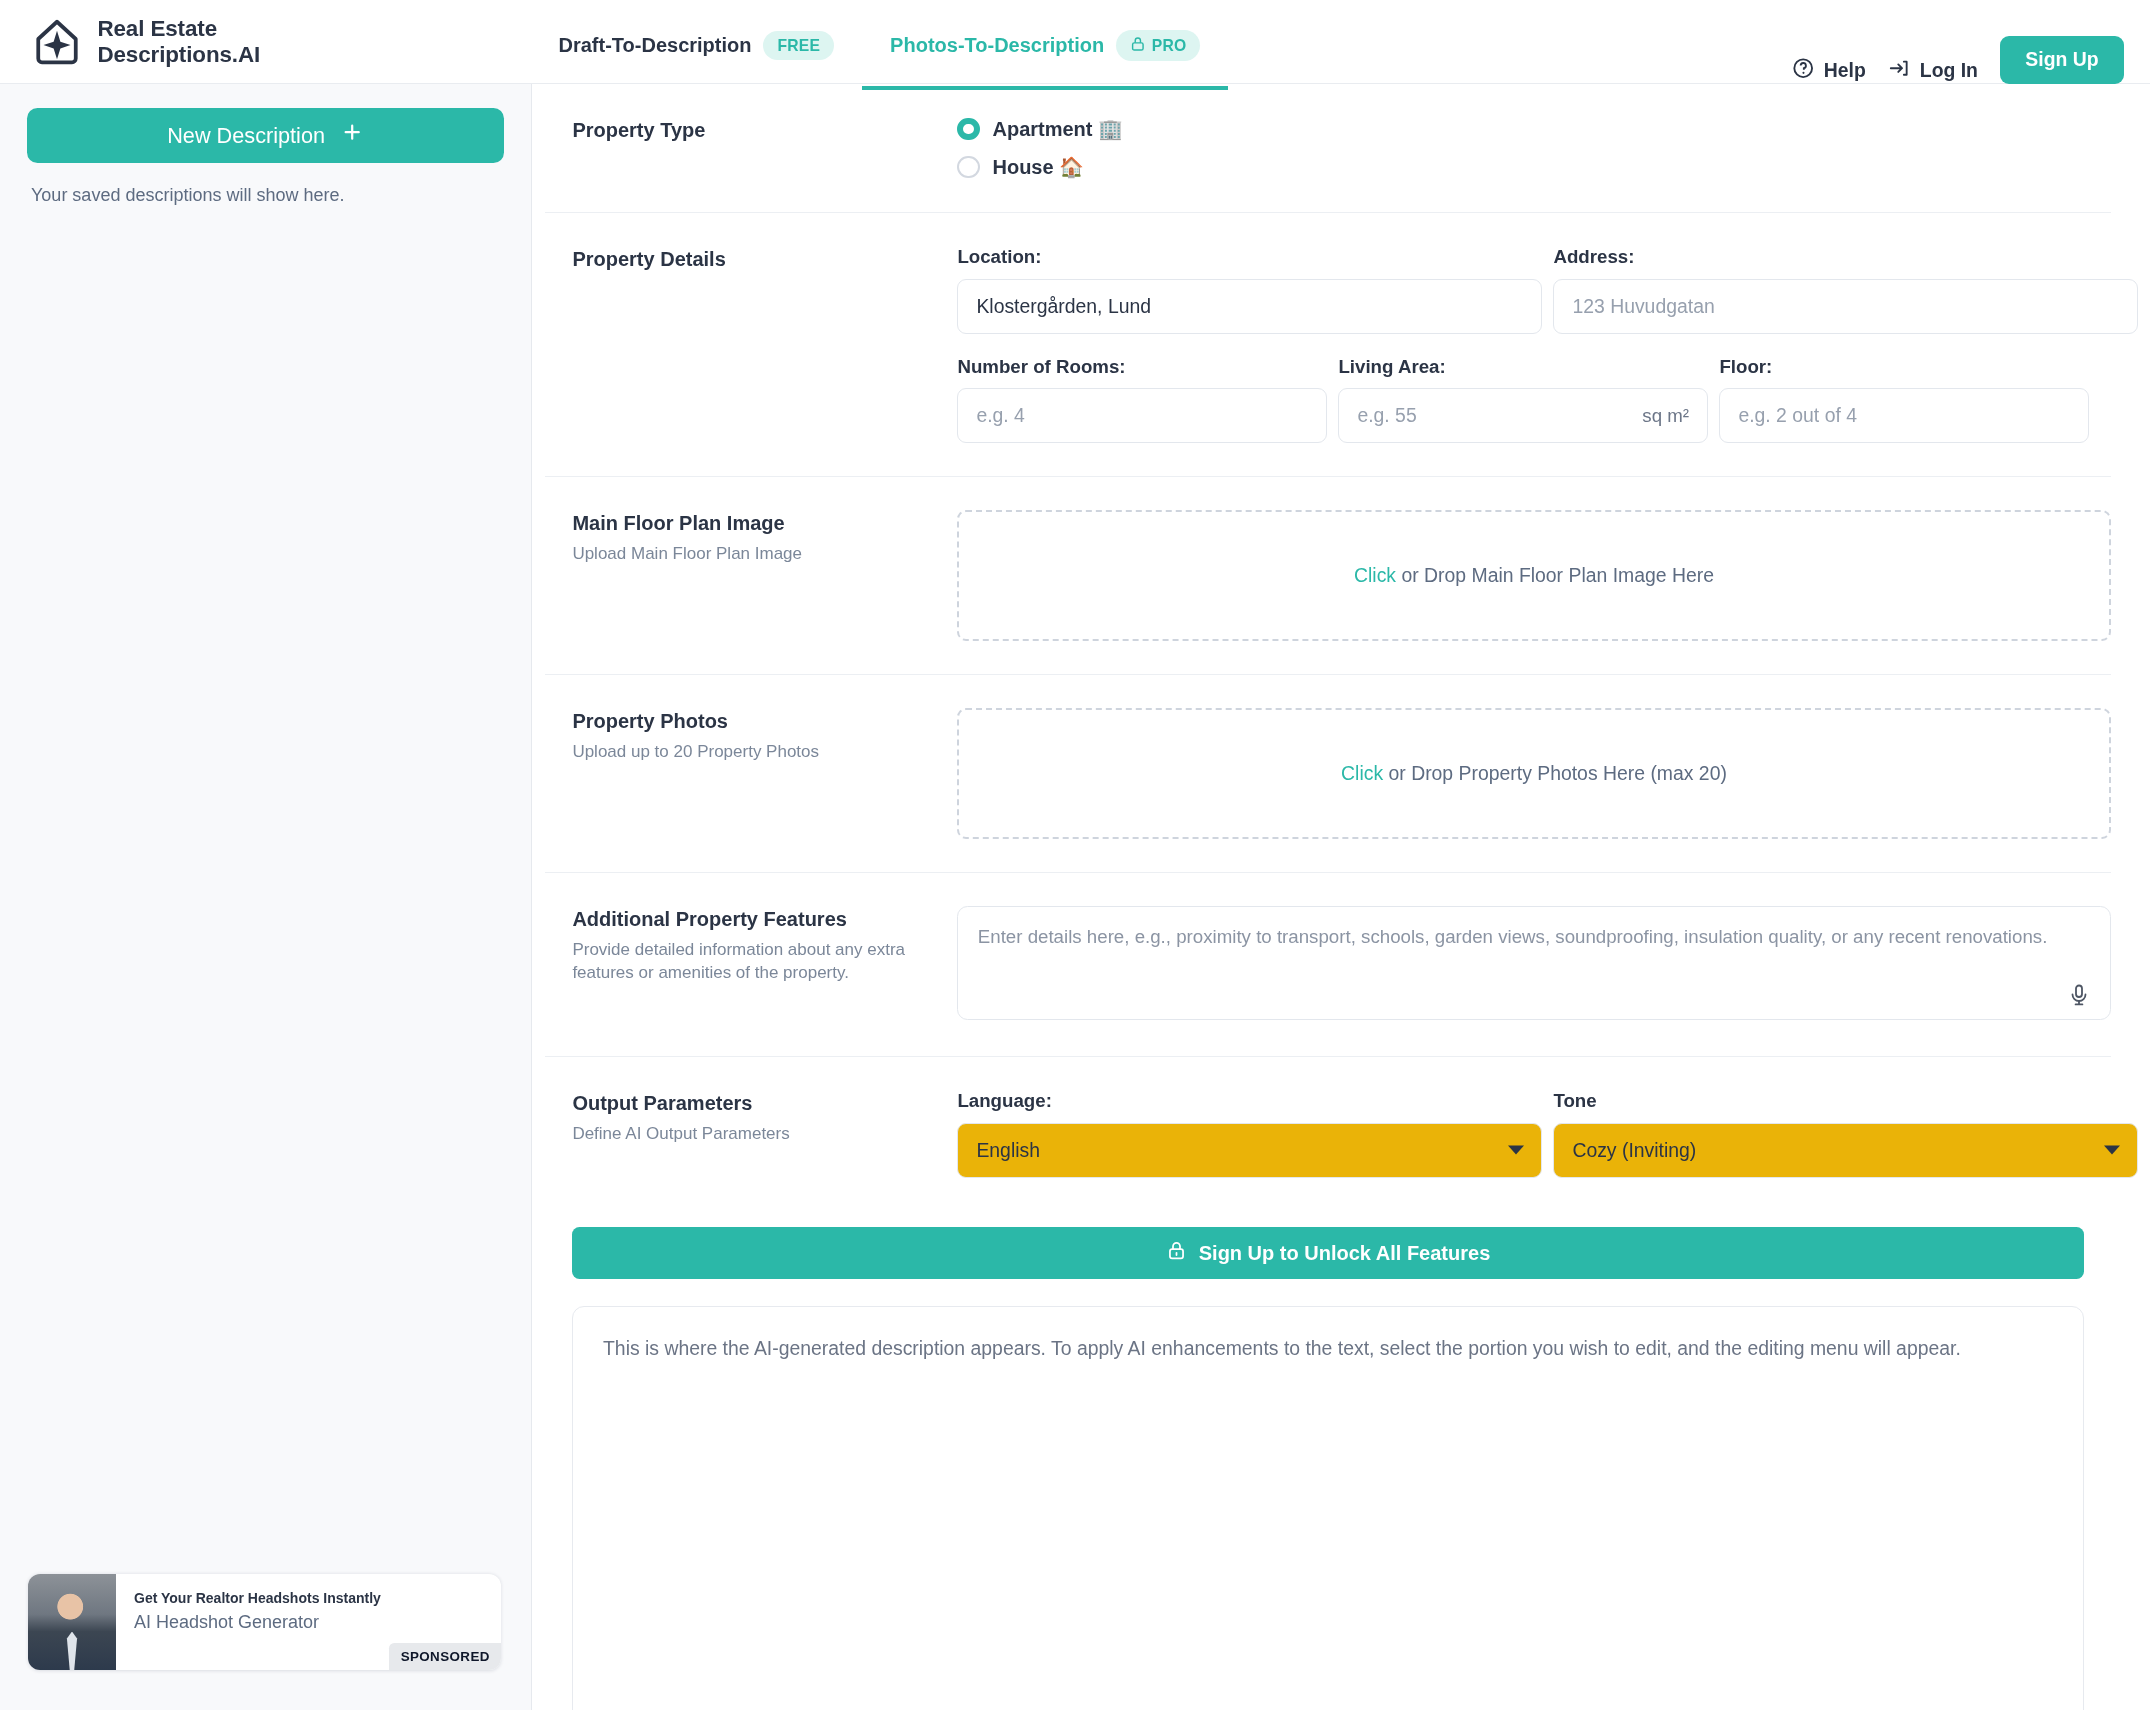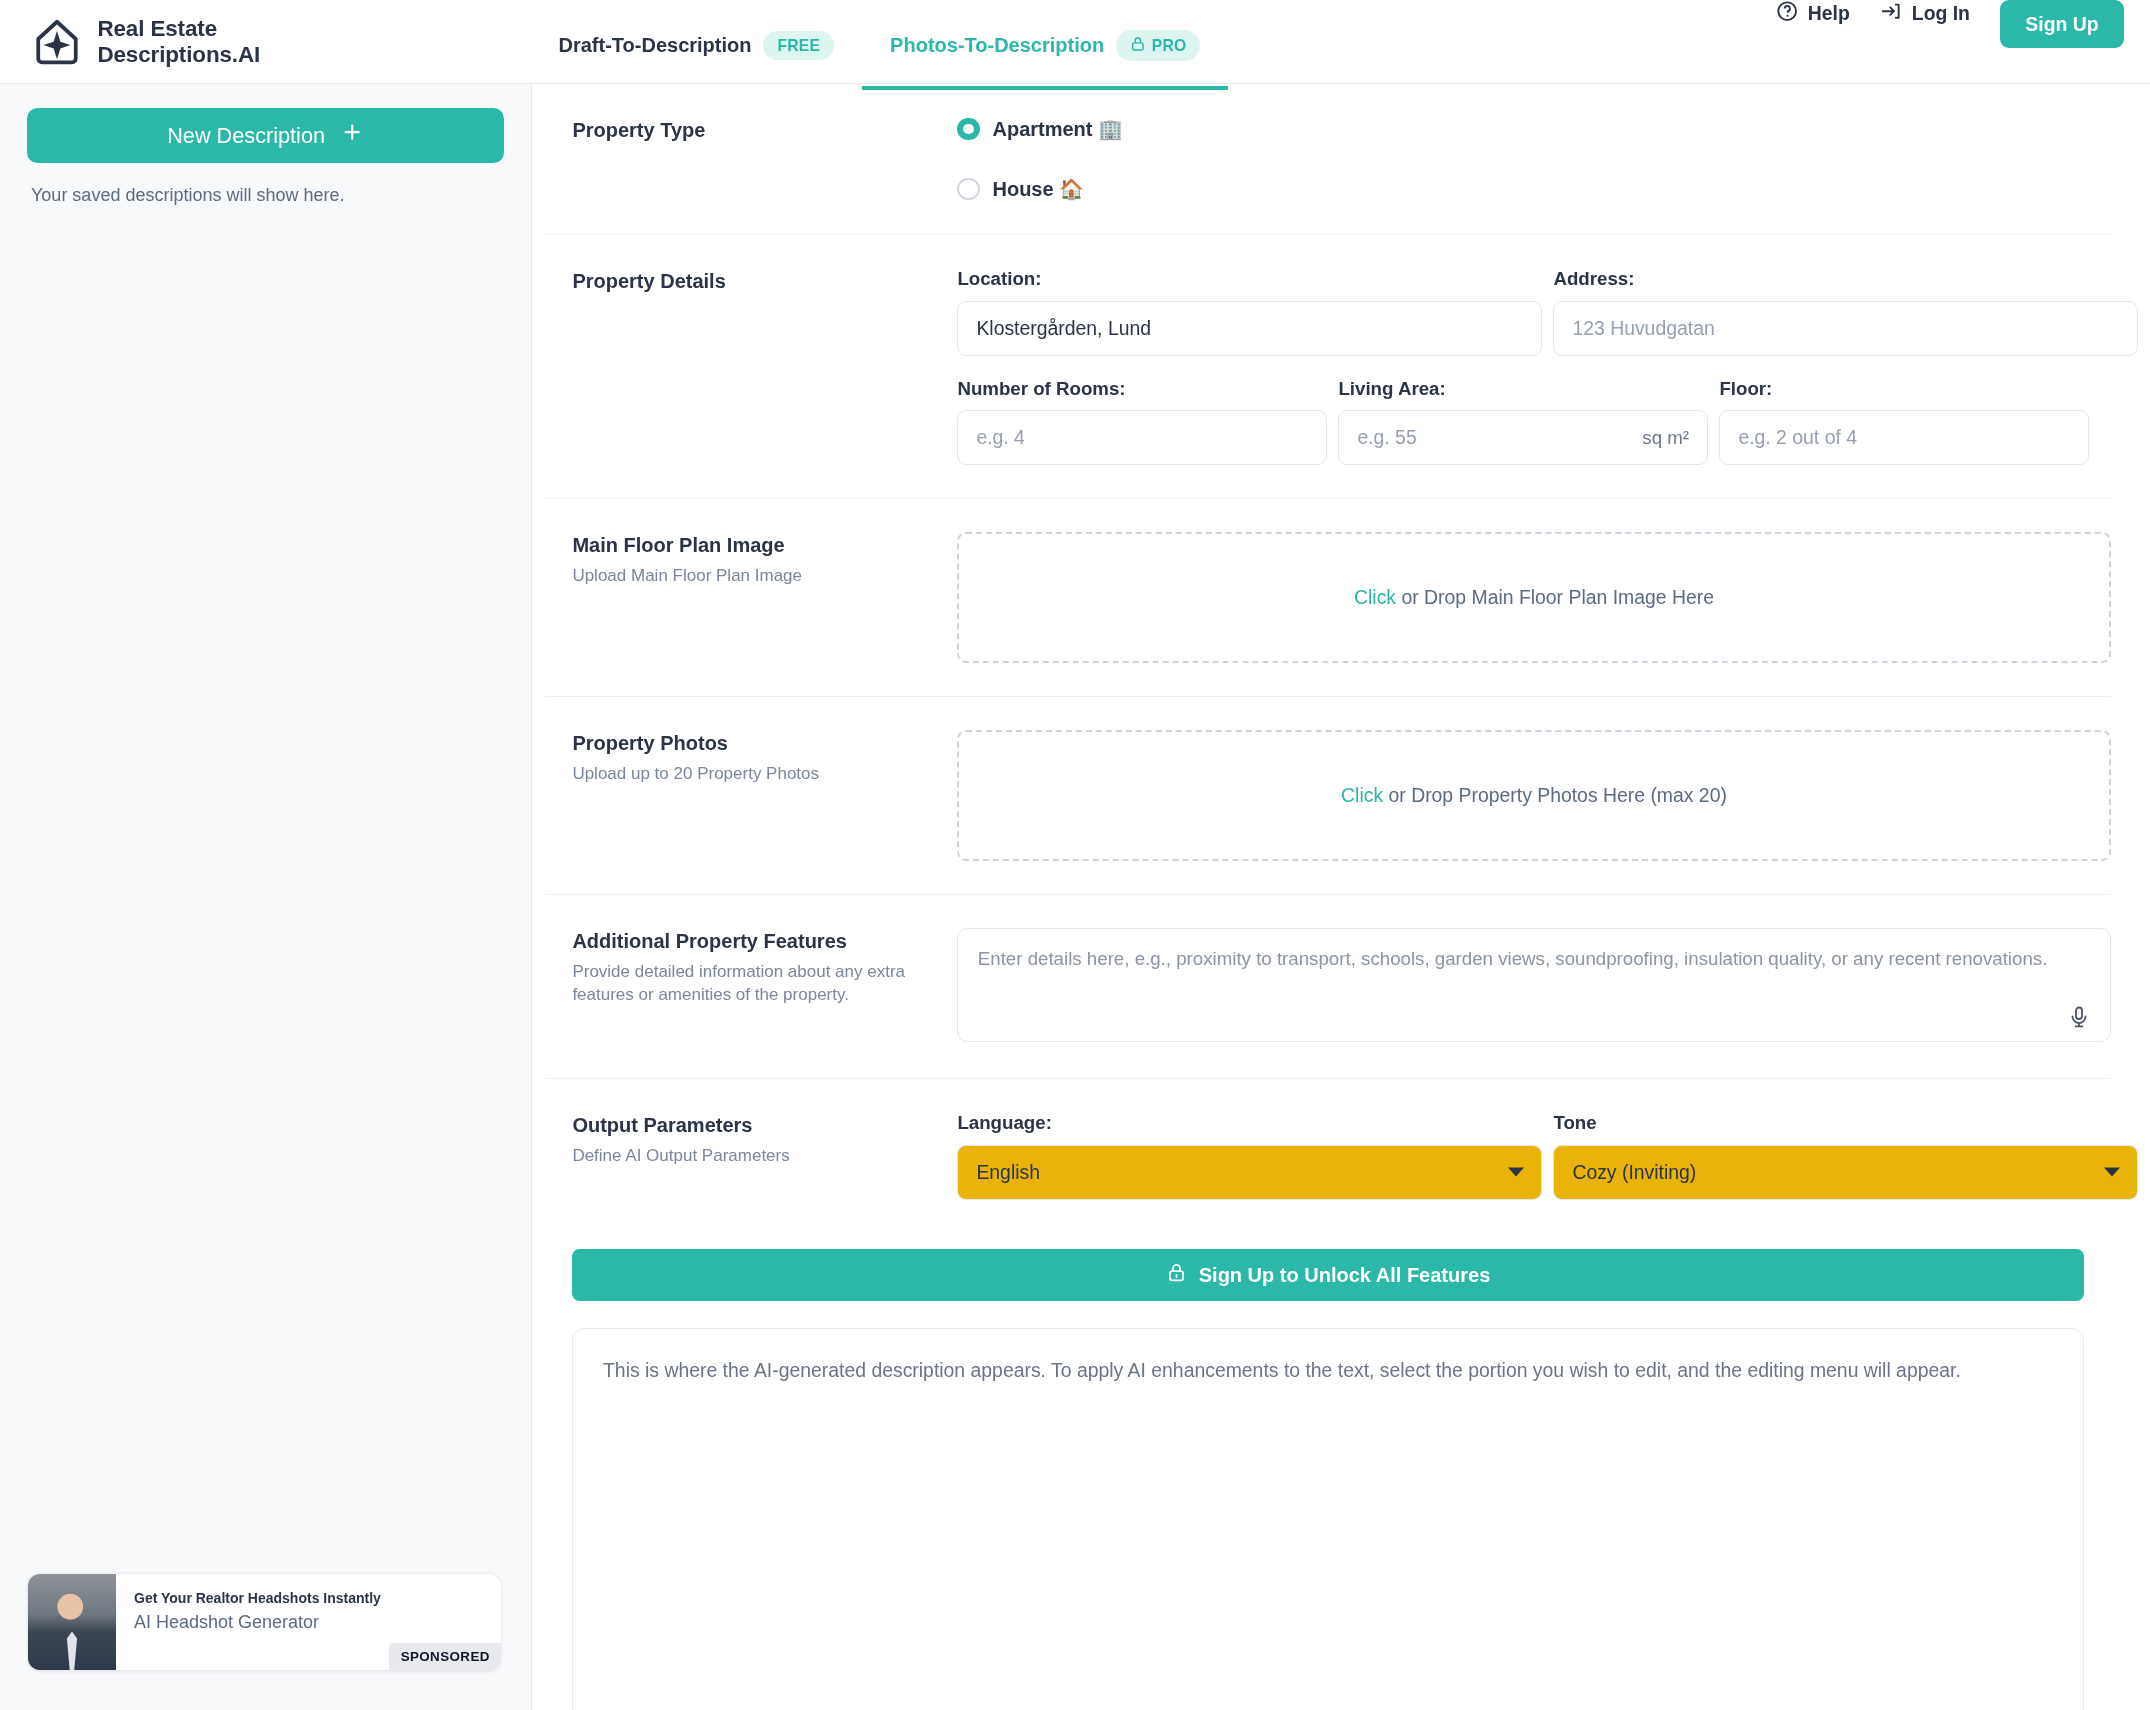--- a/index.html
+++ b/index.html
@@ -35,21 +35,21 @@
   .tab.active { color: #2bb8a8; border-bottom-color: #2bb8a8; }
   .pill {
     background: #ddf5f1; color: #2bb8a8;
     font-size: 15.7px; font-weight: bold;
     padding: 5.2px 14px; border-radius: 22.4px;
     display: flex; align-items: center; gap: 6px;
     letter-spacing: 0.2px;
   }
   .header-right {
     position: absolute; right: 27px; top: 0; height: 84px;
-    display: flex; align-items: flex-start; gap: 30px;
+    display: flex; align-items: flex-end; gap: 22px;
   }
   .hbtn { display: flex; align-items: center; gap: 9.7px; font-size: 19.4px; font-weight: bold; color: #2b3445; cursor: pointer; }
   .signup-btn {
     background: #2bb8a8; color: #fff;
     font-size: 19.4px; font-weight: bold;
     padding: 12.7px 25.4px; border-radius: 9px;
     border: none; cursor: pointer;
     font-family: "Liberation Sans", sans-serif;
   }
 
@@ -112,21 +112,21 @@
     border-bottom: 1.5px solid #eceff3;
   }
   .row.no-border { border-bottom: none; }
   .row-label { width: 412px; min-width: 412px; padding-left: 27px; padding-top: 1.5px; }
   .row-title { font-size: 20px; font-weight: bold; color: #2b3445; }
   .row-desc { font-size: 17px; color: #7b8799; margin-top: 8.2px; line-height: 1.35; max-width: 344px; }
   .row-content { flex: 1; }
 
   
   .radio-line { display: flex; align-items: center; gap: 12.7px; cursor: pointer; }
-  .radio-line + .radio-line { margin-top: 36px; }
+  .radio-line + .radio-line { margin-top: 14px; }
   .radio {
     width: 22.4px; height: 22.4px; border-radius: 50%;
     border: 2.2px solid #d3d8e0; background: #fff; flex: 0 0 22.4px;
   }
   .radio.checked { border: 6px solid #2bb8a8; }
   .radio-label { font-size: 20px; font-weight: bold; color: #2b3445; }
 
   
   .fields { display: flex; gap: 11px; }
   .field { flex: 1; min-width: 0; }

